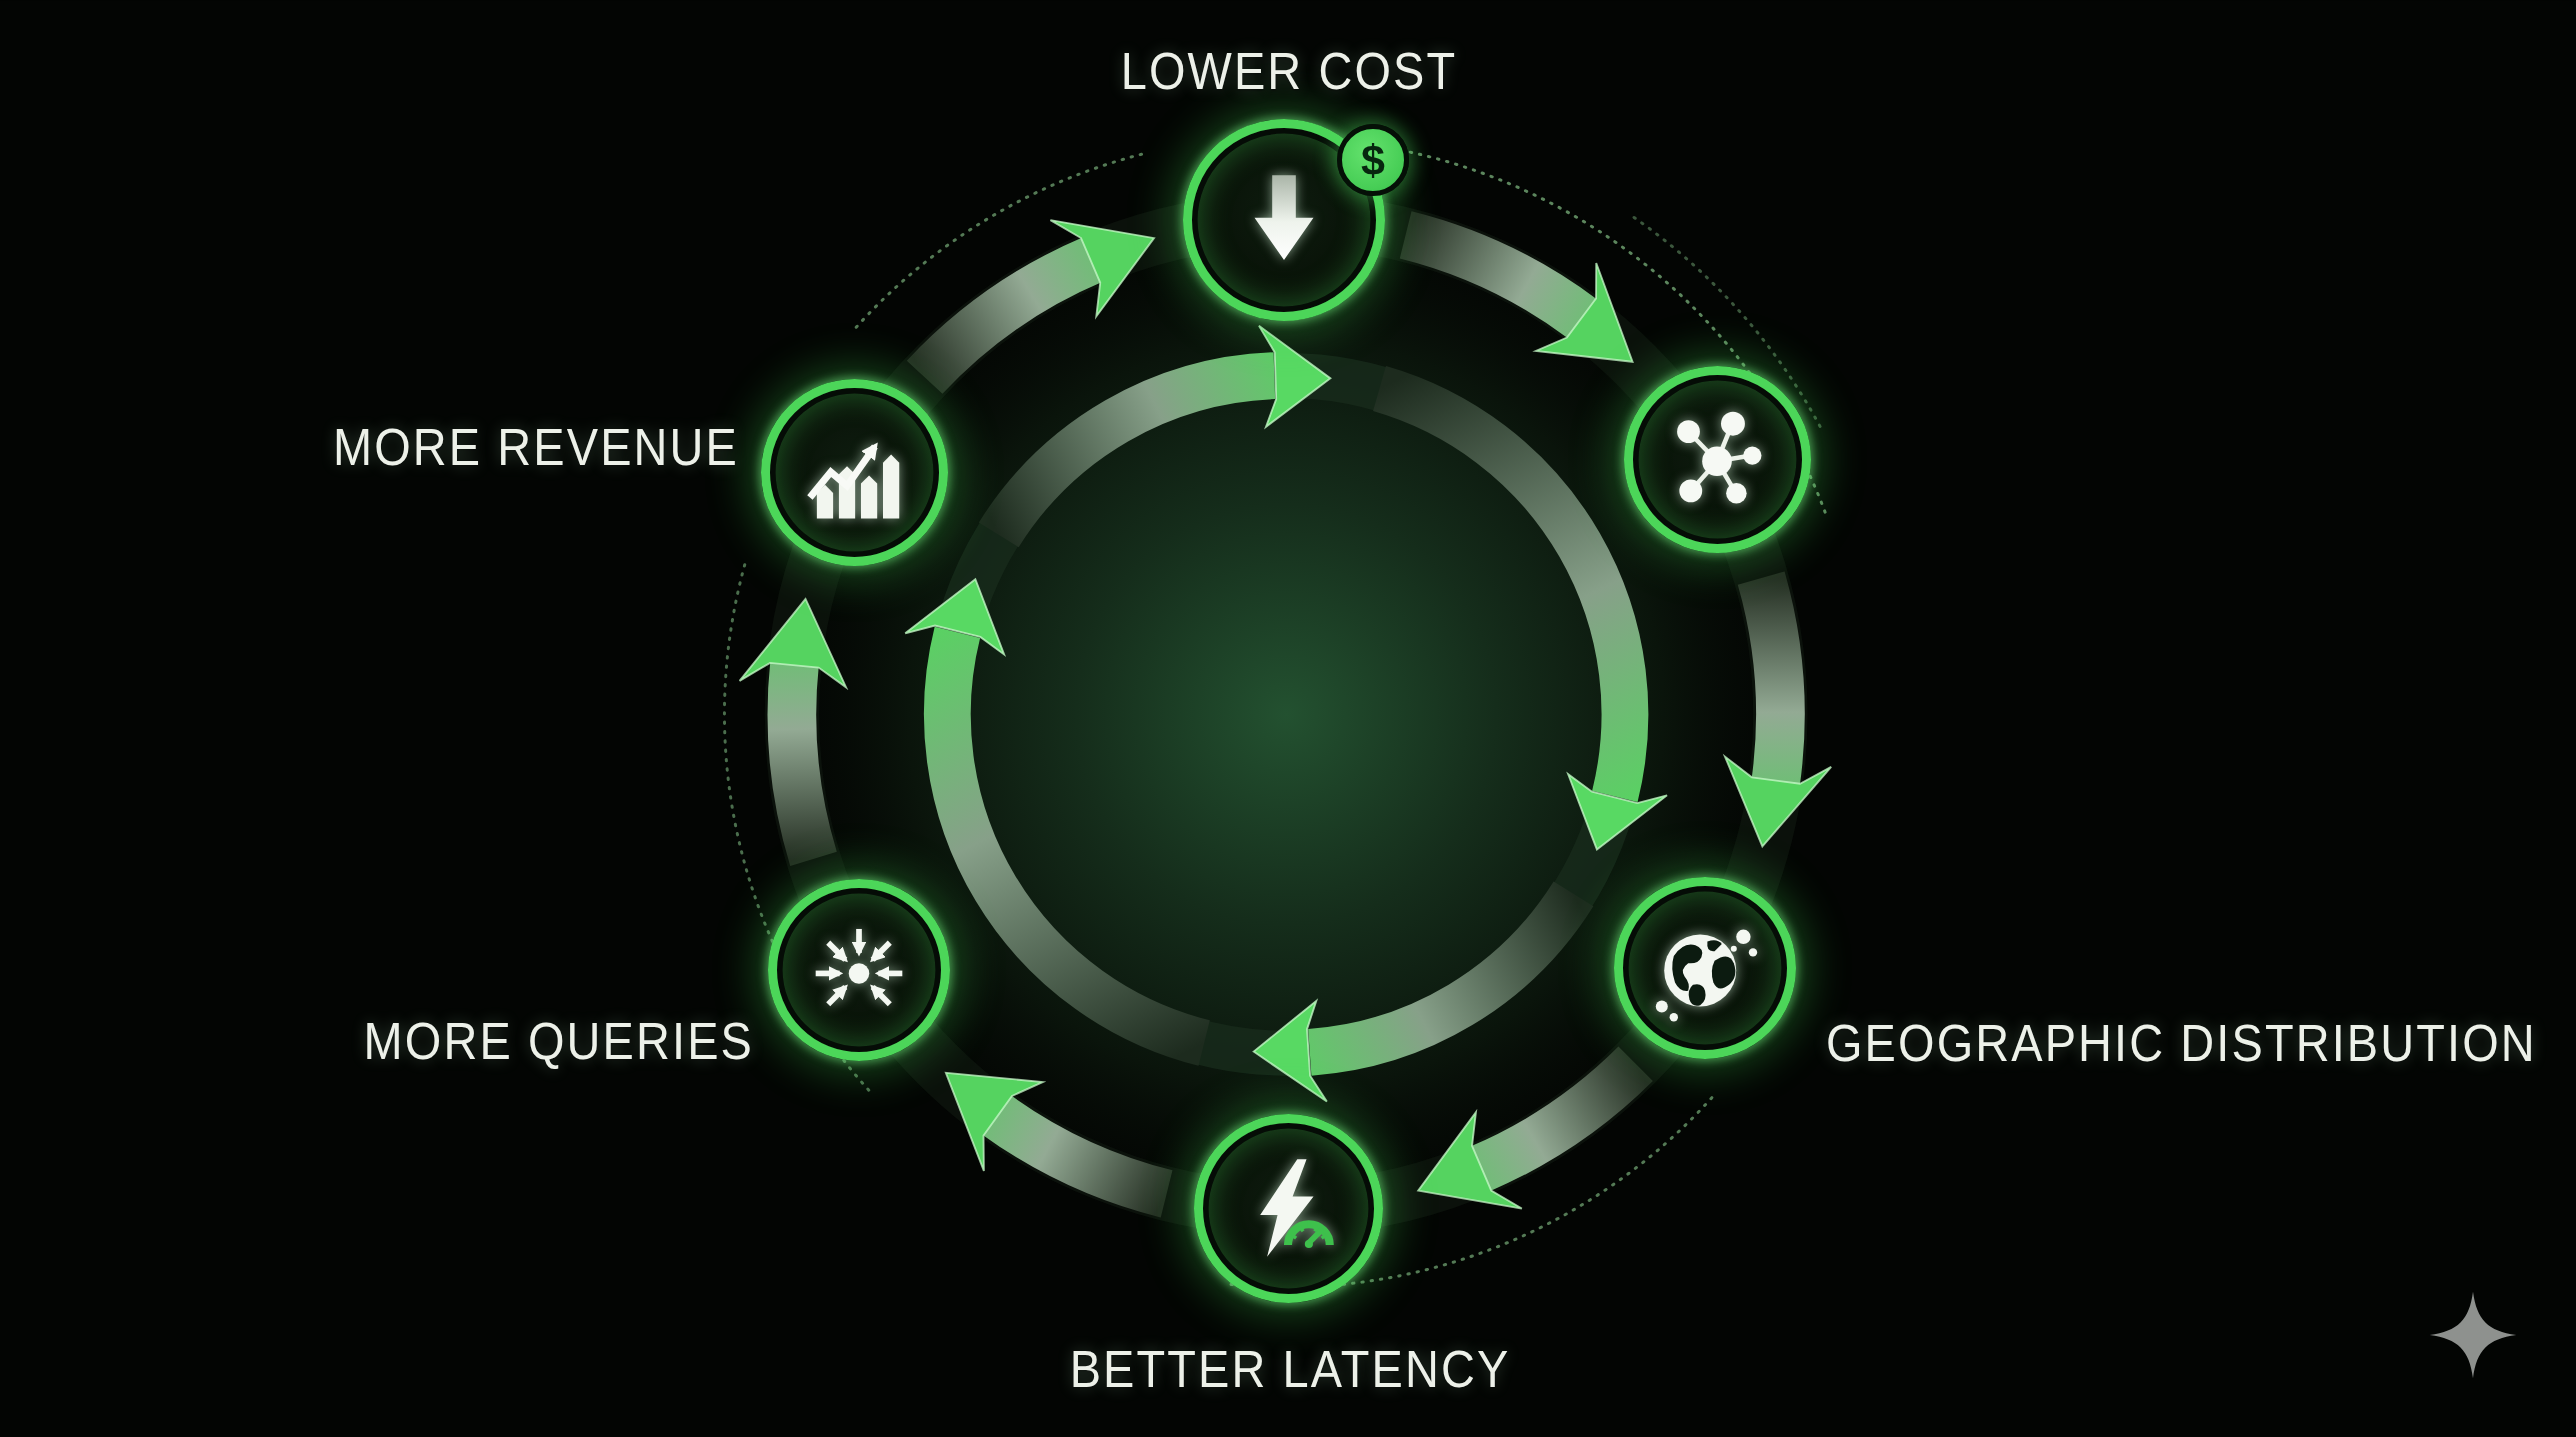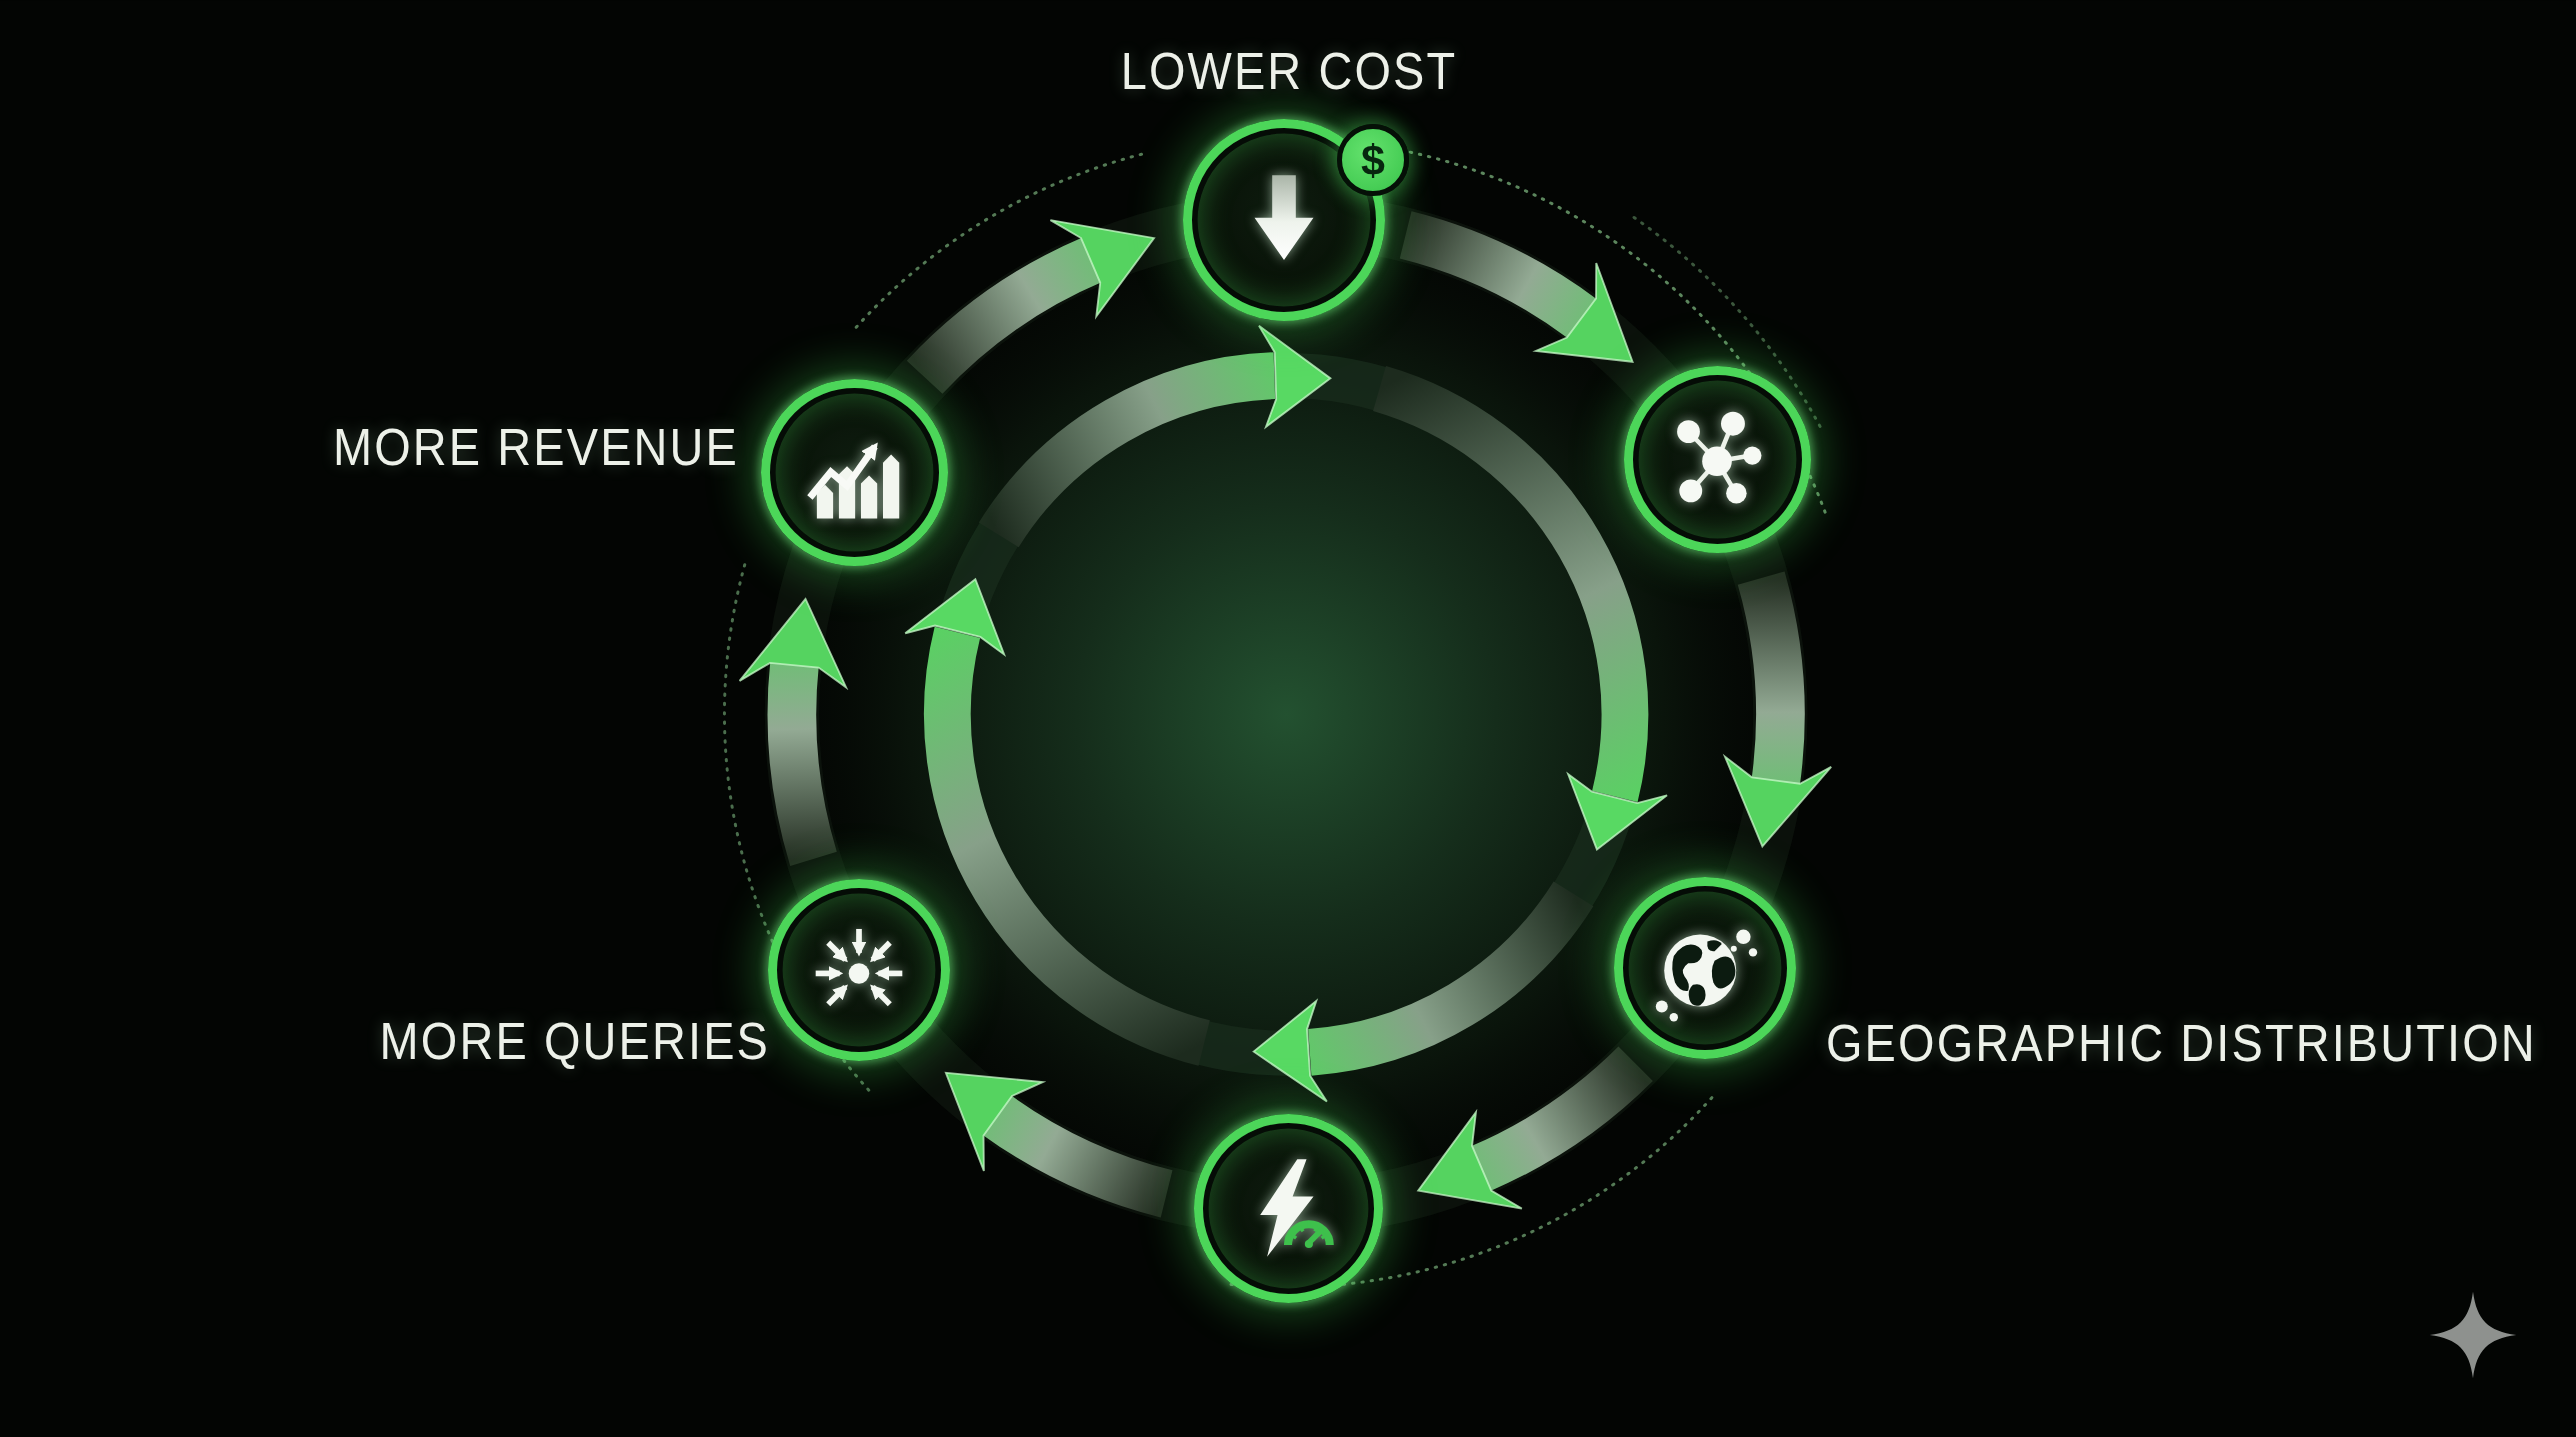--- a/index.html
+++ b/index.html
@@ -242,21 +242,24 @@
       <path d="M12 72 L30 50 L44 62 L68 28" fill="none" stroke="#f8faf6" stroke-width="6" marker-end="url(#ah-trend)"></path>
     </svg>
   </div>
 
   <div class="label anchor-center" style="left:1289px;top:71px">
     <span>LOWER COST</span>
   </div>
   <div class="label anchor-left" style="left:1826px;top:1043px">
     <span>GEOGRAPHIC DISTRIBUTION</span>
   </div>
-  <div class="label anchor-right" style="left:770px;top:1041px">
+  <div class="label anchor-center" style="left:1290px;top:1369px">
+    <span>BETTER LATENCY</span>
+  </div>
+  <div class="label anchor-right" style="left:754px;top:1041px">
     <span>MORE QUERIES</span>
   </div>
   <div class="label anchor-right" style="left:739px;top:447px">
     <span>MORE REVENUE</span>
   </div>
 
   <svg class="logo" viewBox="0 0 100 100">
     <path d="M50 4 C54 34 66 46 96 50 C66 54 54 66 50 96 C46 66 34 54 4 50 C34 46 46 34 50 4 Z" fill="#8e918e"></path>
   </svg>
 </div>

